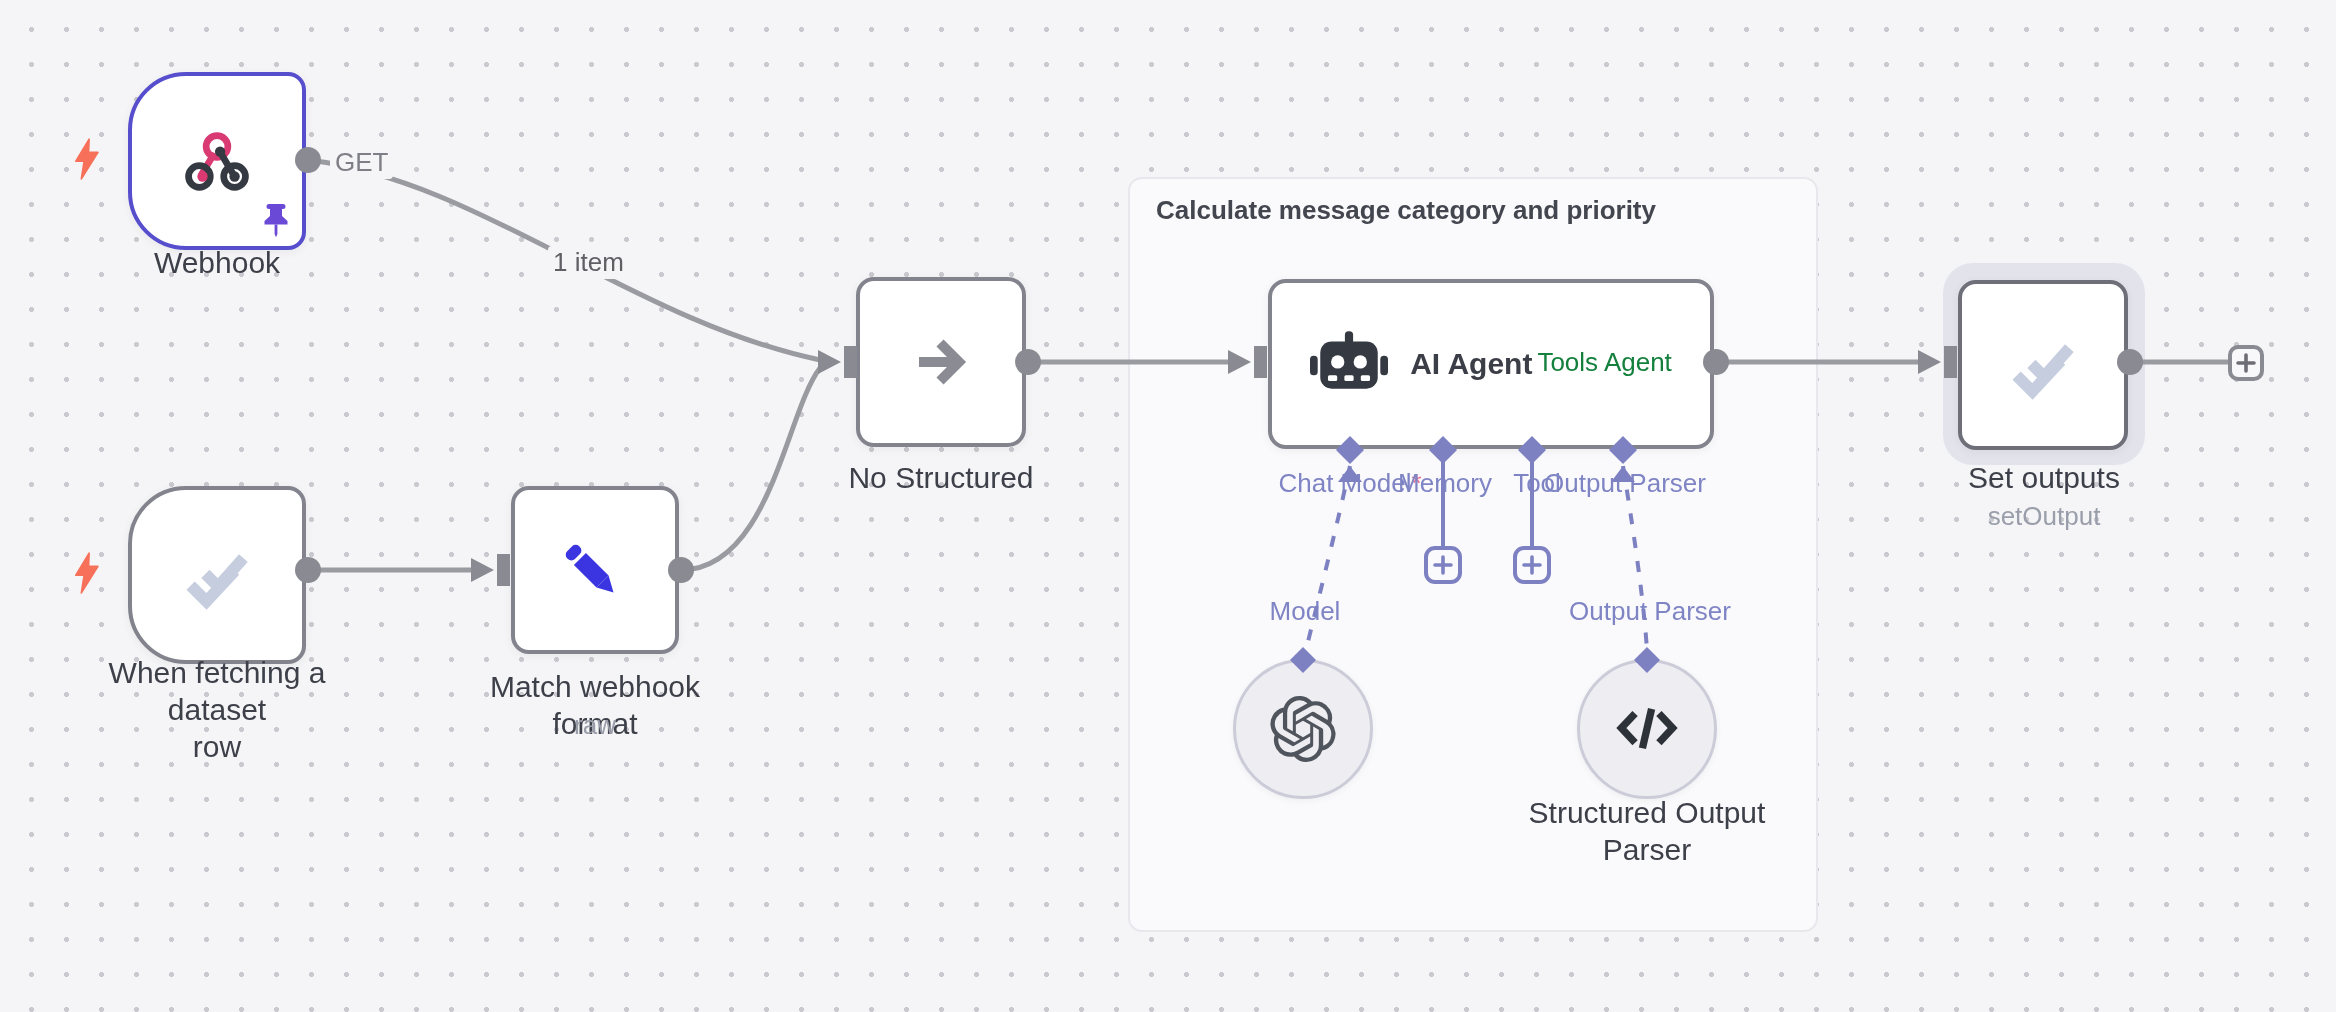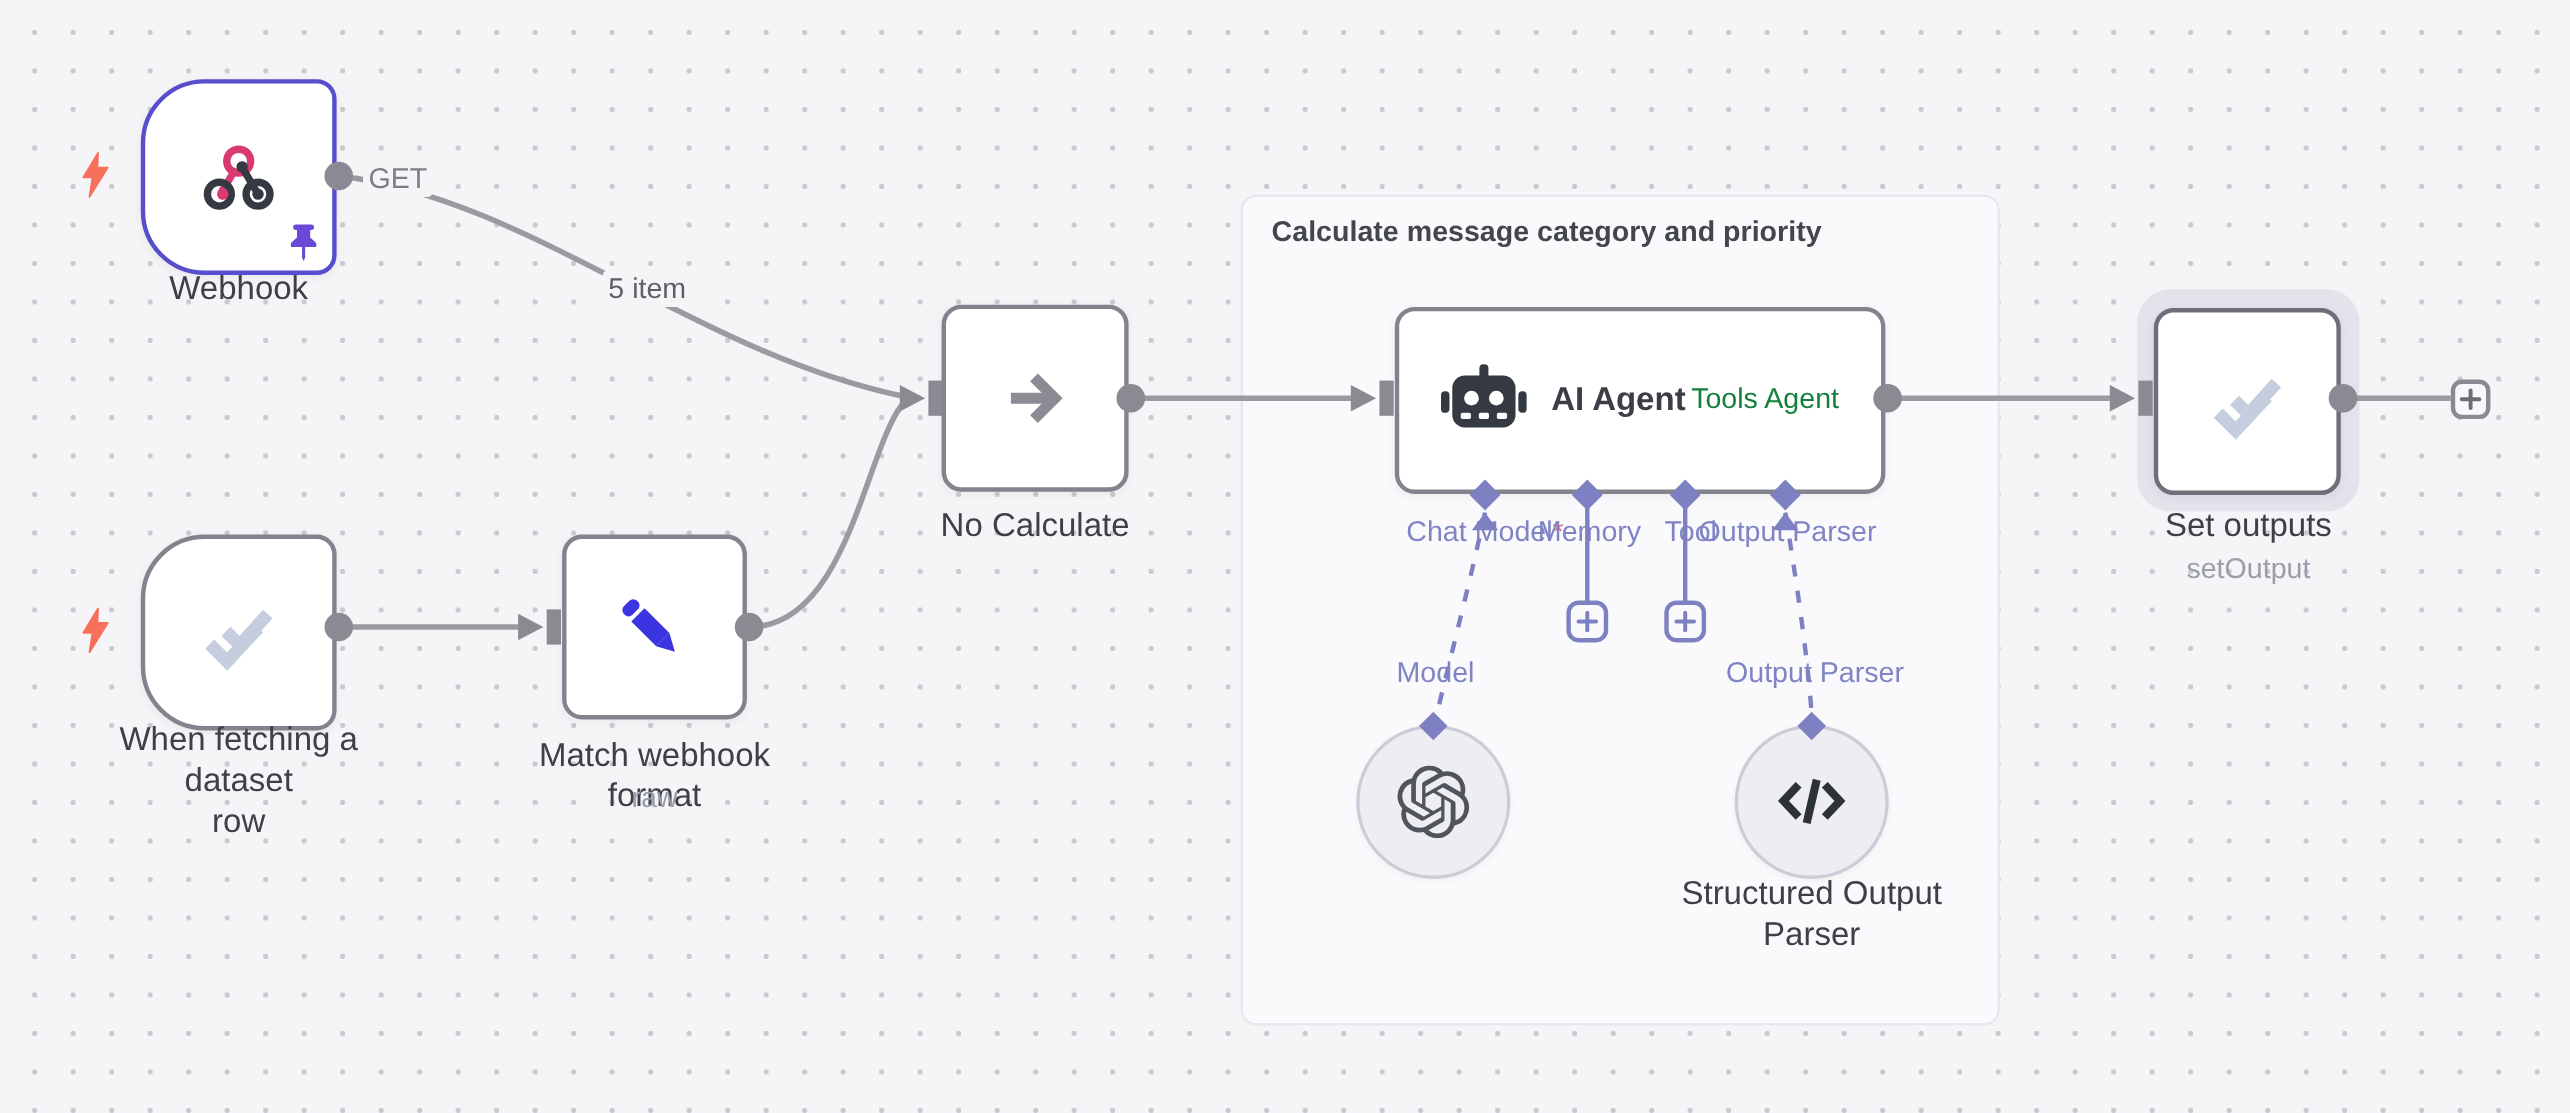--- a/index.html
+++ b/index.html
@@ -128,21 +128,21 @@
   <div class="nsub" style="left:445px;top:710px;width:300px;">raw</div>
 
   <div class="node square" style="left:856px;top:277px;width:170px;height:170px;">
     <svg width="72" height="72" viewBox="0 0 72 72">
       <g fill="none" stroke="#8b8b93" stroke-width="10" stroke-linejoin="miter">
         <path d="M14 36 H50"></path>
         <path d="M35 17 L54 36 L35 55"></path>
       </g>
     </svg>
   </div>
-  <div class="nlabel" style="left:791px;top:459px;width:300px;">No Calculate</div>
+  <div class="nlabel" style="left:791px;top:459px;width:300px;">No Structured</div>
 
   <div class="node square" style="left:1268px;top:279px;width:446px;height:170px;border-width:4px;">
     <div class="agent-inner">
       <svg width="78" height="66" viewBox="0 0 76 64">
         <g fill="#353a42">
           <rect x="34" y="0" width="8" height="13" rx="3.5"></rect>
           <rect x="10" y="10" width="56" height="46" rx="11"></rect>
           <rect x="0" y="24" width="7.5" height="19" rx="3.5"></rect>
           <rect x="68.5" y="24" width="7.5" height="19" rx="3.5"></rect>
         </g>
@@ -243,21 +243,21 @@
       <path d="M1532 436 l14 14 l-14 14 l-14 -14 z"></path>
       <path d="M1623 436 l14 14 l-14 14 l-14 -14 z"></path>
       <polygon points="1350,466 1338,482 1362,482"></polygon>
       <polygon points="1623,466 1611,482 1635,482"></polygon>
       <path d="M1303 647 l13 13 l-13 13 l-13 -13 z"></path>
       <path d="M1647 647 l13 13 l-13 13 l-13 -13 z"></path>
     </g>
   </svg>
 
   <div class="edgelabel abovesvg" style="left:330px;top:146px;position:absolute;z-index:6;">GET</div>
-  <div class="edgelabel itemslabel abovesvg" style="left:548px;top:246px;position:absolute;z-index:6;">5 item</div>
+  <div class="edgelabel itemslabel abovesvg" style="left:548px;top:246px;position:absolute;z-index:6;">1 item</div>
 
   <div class="plusbtn pluspurple abovesvg" style="left:1424px;top:546px;z-index:6;">
     <svg width="20" height="20" viewBox="0 0 20 20">
       <g stroke="#7d81c2" stroke-width="3.6" stroke-linecap="round">
         <path d="M10 2 V18"></path>
           <path d="M2 10 H18"></path>
       </g>
     </svg>
   </div>
   <div class="plusbtn pluspurple abovesvg" style="left:1513px;top:546px;z-index:6;">

